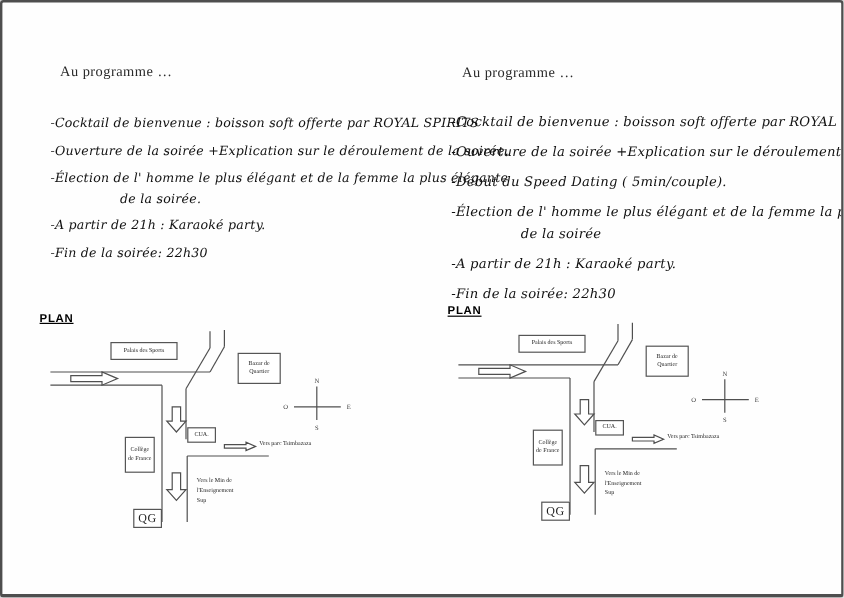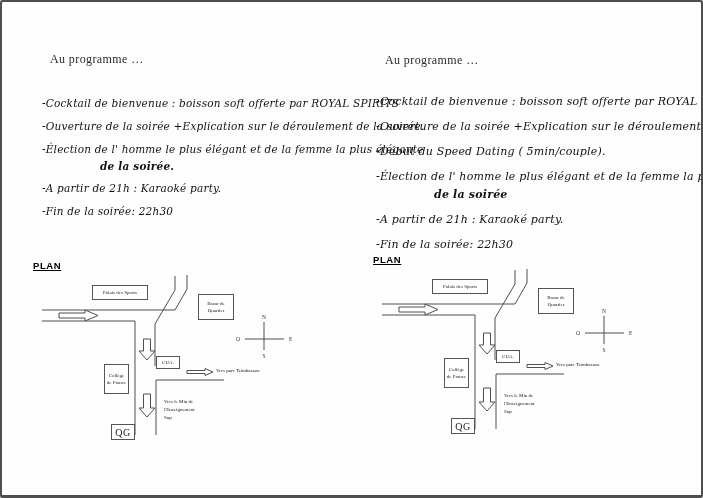--- a/index.html
+++ b/index.html
@@ -20,21 +20,21 @@
   .col.cr{left:374px;top:93px;}
   .pline{
     font-family:"DejaVu Serif",serif;font-style:italic;
     white-space:nowrap;color:#111;letter-spacing:.2px;
   }
   .cl .pline{font-size:10.5px;line-height:12px;margin-bottom:11px;}
   .cr .pline{font-size:11px;line-height:13px;margin-bottom:12px;}
   .pline.pre-cont{margin-bottom:5px;}
   .cr .pline.pre-cont{margin-bottom:5px;}
   .pline.cont{padding-left:58px;}
-  .pline.cont{margin-bottom:10px;font-weight:bold;}
+  .pline.cont{margin-bottom:10px;}
   .cr .pline.cont{margin-bottom:12px;}
 
   .map{position:absolute;width:280px;height:198px;}
   .map.ml{left:25px;top:256px;}
   .map.mr{left:365px;top:250px;}
   .plan-title{
     position:absolute;left:6px;top:2px;
     font-family:"Liberation Sans",sans-serif;font-weight:bold;
     font-size:9.5px;color:#000;text-decoration:underline;letter-spacing:.6px;
   }

